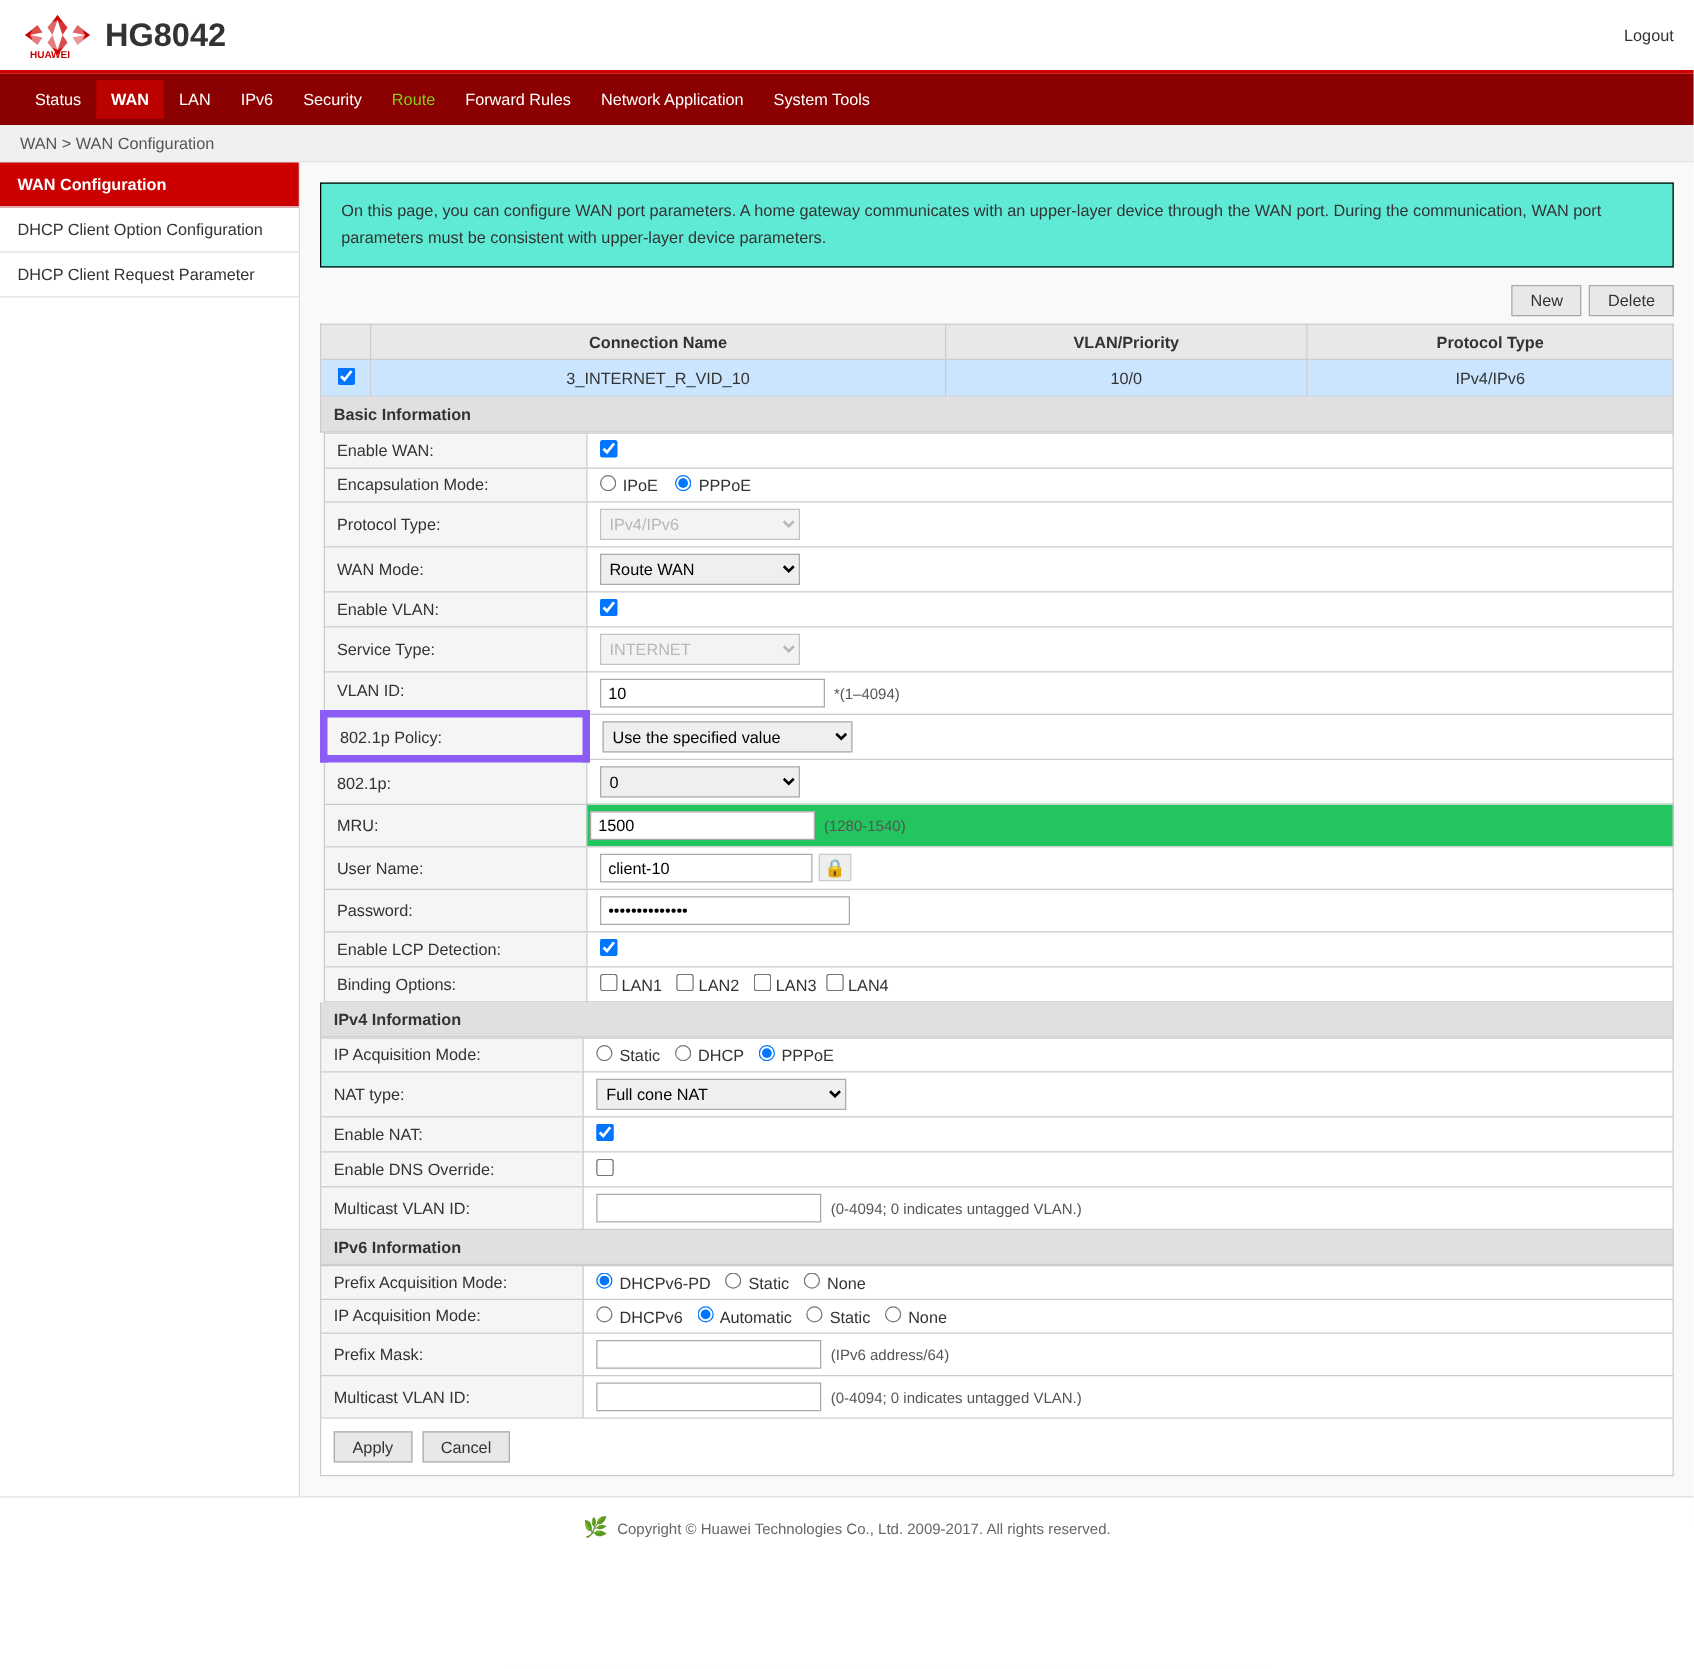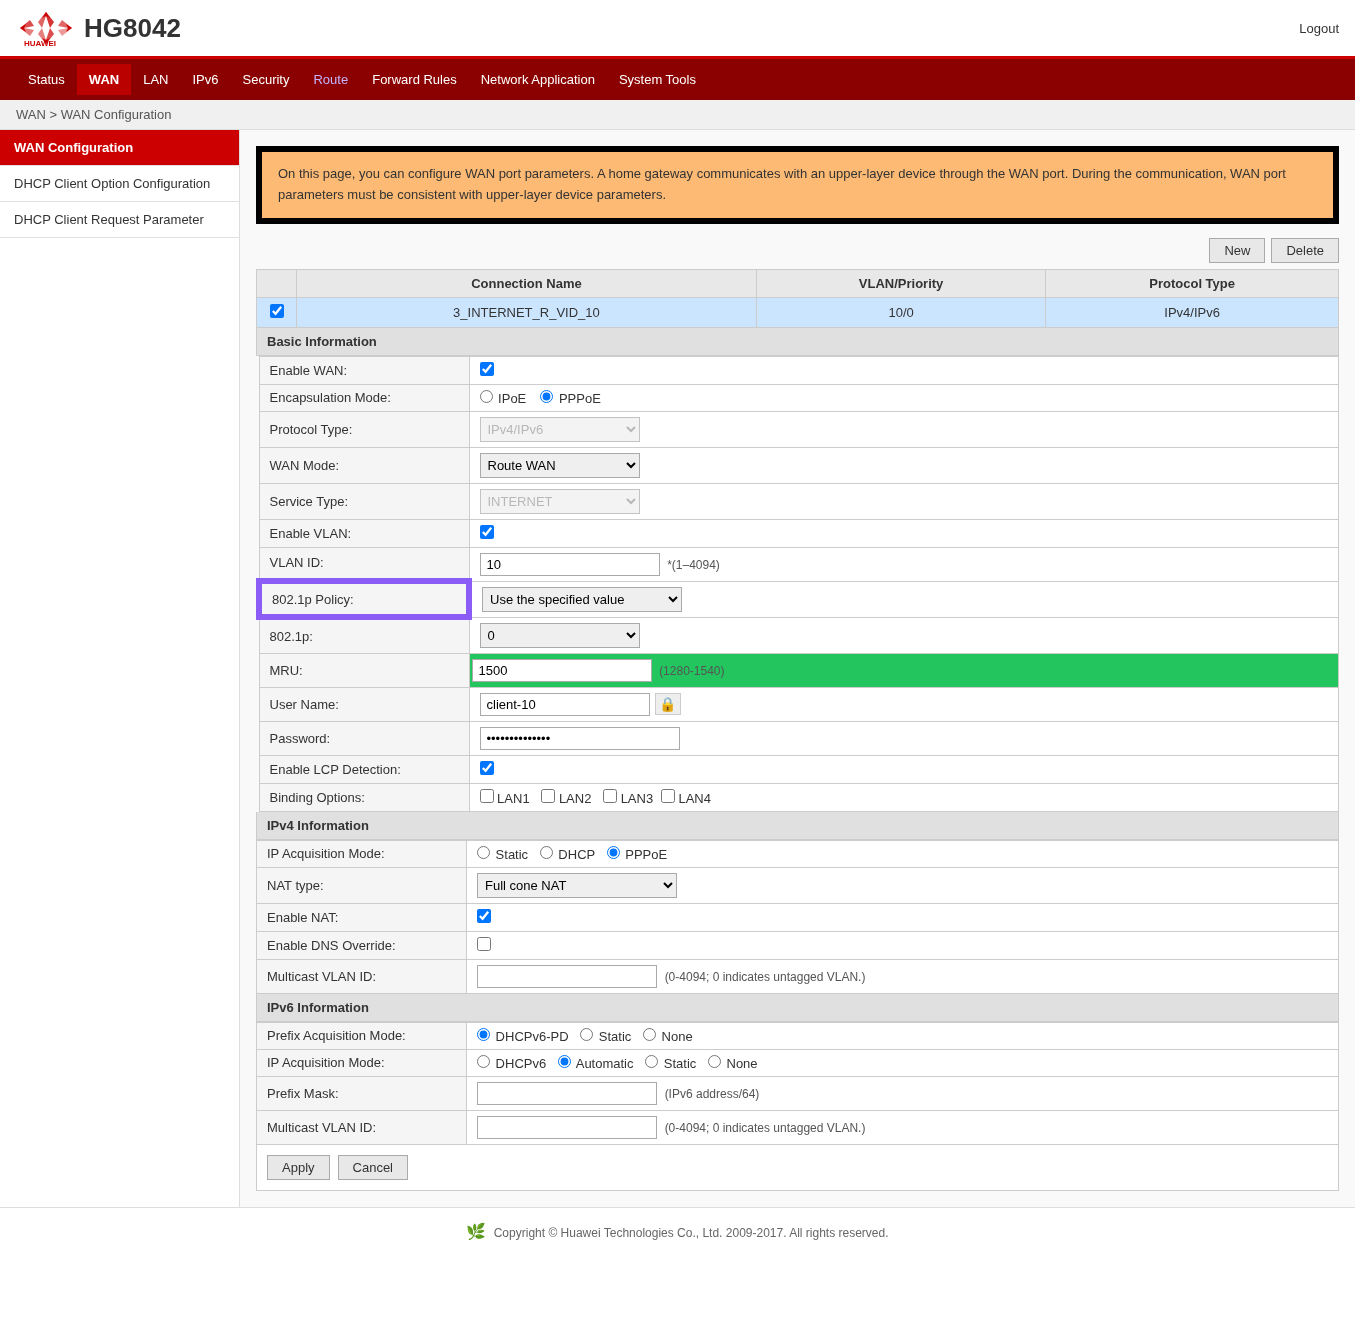--- a/index.html
+++ b/index.html
@@ -38,39 +38,39 @@
   </div>
   <a style="margin-left:auto;font-size:13px;color:#333;cursor:pointer;text-decoration:none;">Logout</a>
 </div>
 
 <div style="background:#8b0000;display:flex;align-items:center;padding:0 16px;">
   <a style="color:#fff;padding:8px 12px;font-size:13px;cursor:pointer;text-decoration:none;">Status</a>
   <a style="color:#fff;padding:8px 12px;font-size:13px;cursor:pointer;text-decoration:none;background:#b00;font-weight:bold;">WAN</a>
   <a style="color:#fff;padding:8px 12px;font-size:13px;cursor:pointer;text-decoration:none;">LAN</a>
   <a style="color:#fff;padding:8px 12px;font-size:13px;cursor:pointer;text-decoration:none;">IPv6</a>
   <a style="color:#fff;padding:8px 12px;font-size:13px;cursor:pointer;text-decoration:none;">Security</a>
-  <a style="color:#c4b5fd;padding:13px 12px;font-size:13px;cursor:pointer;text-decoration:none;text-align:center;">Route</a>
+  <a style="color:#84cc16;padding:13px 12px;font-size:13px;cursor:pointer;text-decoration:none;text-align:center;">Route</a>
   <a style="color:#fff;padding:8px 12px;font-size:13px;cursor:pointer;text-decoration:none;">Forward Rules</a>
   <a style="color:#fff;padding:8px 12px;font-size:13px;cursor:pointer;text-decoration:none;">Network Application</a>
   <a style="color:#fff;padding:8px 12px;font-size:13px;cursor:pointer;text-decoration:none;">System Tools</a>
 </div>
 
 <div style="padding:7px 16px;background:#f0f0f0;border-bottom:1px solid #ddd;font-size:13px;color:#555;">WAN &gt; WAN Configuration</div>
 
 <div style="display:flex;background:#f9f9f9;">
 
   <div style="width:240px;background:#fff;border-right:1px solid #ddd;flex-shrink:0;">
     <div style="padding:10px 14px;font-size:13px;cursor:pointer;border-bottom:1px solid #e0e0e0;background:#c00;color:#fff;font-weight:bold;">WAN Configuration</div>
     <div style="padding:10px 14px;font-size:13px;cursor:pointer;border-bottom:1px solid #e0e0e0;color:#333;">DHCP Client Option Configuration</div>
     <div style="padding:10px 14px;font-size:13px;cursor:pointer;border-bottom:1px solid #e0e0e0;color:#333;">DHCP Client Request Parameter</div>
   </div>
 
   <div style="flex:1;padding:16px;">
 
-    <div style="background:#fdba74;border:6px solid #000000;padding:12px 16px;margin-bottom:14px;font-size:13px;line-height:1.6;color:#333;">On this page, you can configure WAN port parameters. A home gateway communicates with an upper-layer device through the WAN port. During the communication, WAN port parameters must be consistent with upper-layer device parameters.</div>
+    <div style="background:#5eead4;border:1px solid #000000;padding:12px 16px;margin-bottom:14px;font-size:13px;line-height:1.6;color:#333;">On this page, you can configure WAN port parameters. A home gateway communicates with an upper-layer device through the WAN port. During the communication, WAN port parameters must be consistent with upper-layer device parameters.</div>
 
     <div style="display:flex;justify-content:flex-end;gap:6px;margin-bottom:6px;">
       <button style="padding:4px 14px;font-size:13px;cursor:pointer;border:1px solid #aaa;background:#e8e8e8;color:#333;">New</button>
       <button style="padding:4px 14px;font-size:13px;cursor:pointer;border:1px solid #aaa;background:#e8e8e8;color:#333;">Delete</button>
     </div>
 
     <table style="width:100%;border-collapse:collapse;margin-bottom:0;">
       <thead>
         <tr>
           <th style="background:#e8e8e8;border:1px solid #ccc;padding:6px 10px;width:40px;"></th>
@@ -120,31 +120,31 @@
       <tr>
         <td style="width:210px;background:#f5f5f5;border:1px solid #ccc;padding:5px 10px;">WAN Mode:</td>
         <td style="background:#fff;border:1px solid #ccc;padding:5px 10px;">
           <select style="min-width:160px;padding:3px;border:1px solid #aaa;font-size:13px;">
             <option selected="">Route WAN</option>
             <option>Bridge WAN</option>
           </select>
         </td>
       </tr>
       <tr>
+        <td style="width:210px;background:#f5f5f5;border:1px solid #ccc;padding:5px 10px;">Enable VLAN:</td>
+        <td style="background:#fff;border:1px solid #ccc;padding:5px 10px;">
+          <input type="checkbox" checked="" style="">
+        </td>
+      </tr>
+      <tr>
         <td style="width:210px;background:#f5f5f5;border:1px solid #ccc;padding:5px 10px;">Service Type:</td>
         <td style="background:#fff;border:1px solid #ccc;padding:5px 10px;">
           <select disabled="" style="min-width:160px;padding:3px;border:1px solid #aaa;font-size:13px;color:#999;">
             <option>INTERNET</option>
           </select>
-        </td>
-      </tr>
-      <tr>
-        <td style="width:210px;background:#f5f5f5;border:1px solid #ccc;padding:5px 10px;">Enable VLAN:</td>
-        <td style="background:#fff;border:1px solid #ccc;padding:5px 10px;">
-          <input type="checkbox" checked="" style="">
         </td>
       </tr>
       <tr>
         <td style="width:210px;background:#f5f5f5;border:1px solid #ccc;padding:5px 10px;">VLAN ID:</td>
         <td style="background:#fff;border:1px solid #ccc;padding:5px 10px;">
           <input type="text" value="10" style="width: 180px; padding: 3px 6px; border: 1px solid rgb(170, 170, 170); font-size: 13px;">
           <span style="color:#555;font-size:12px;margin-left:4px;">*(1–4094)</span>
         </td>
       </tr>
       <tr>

